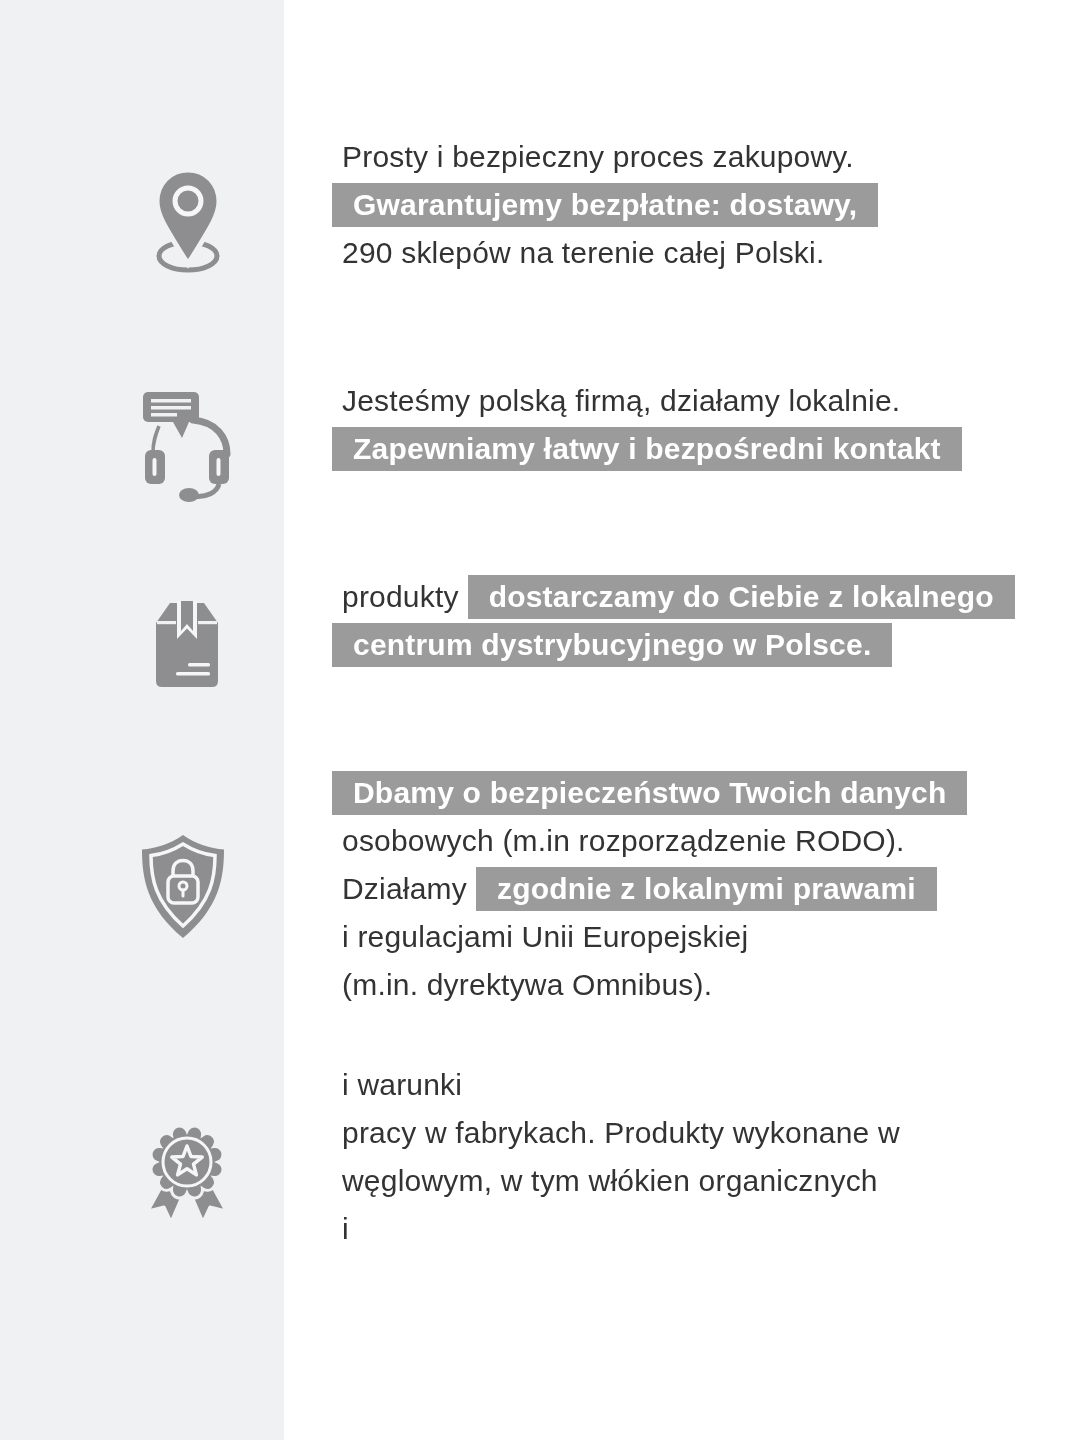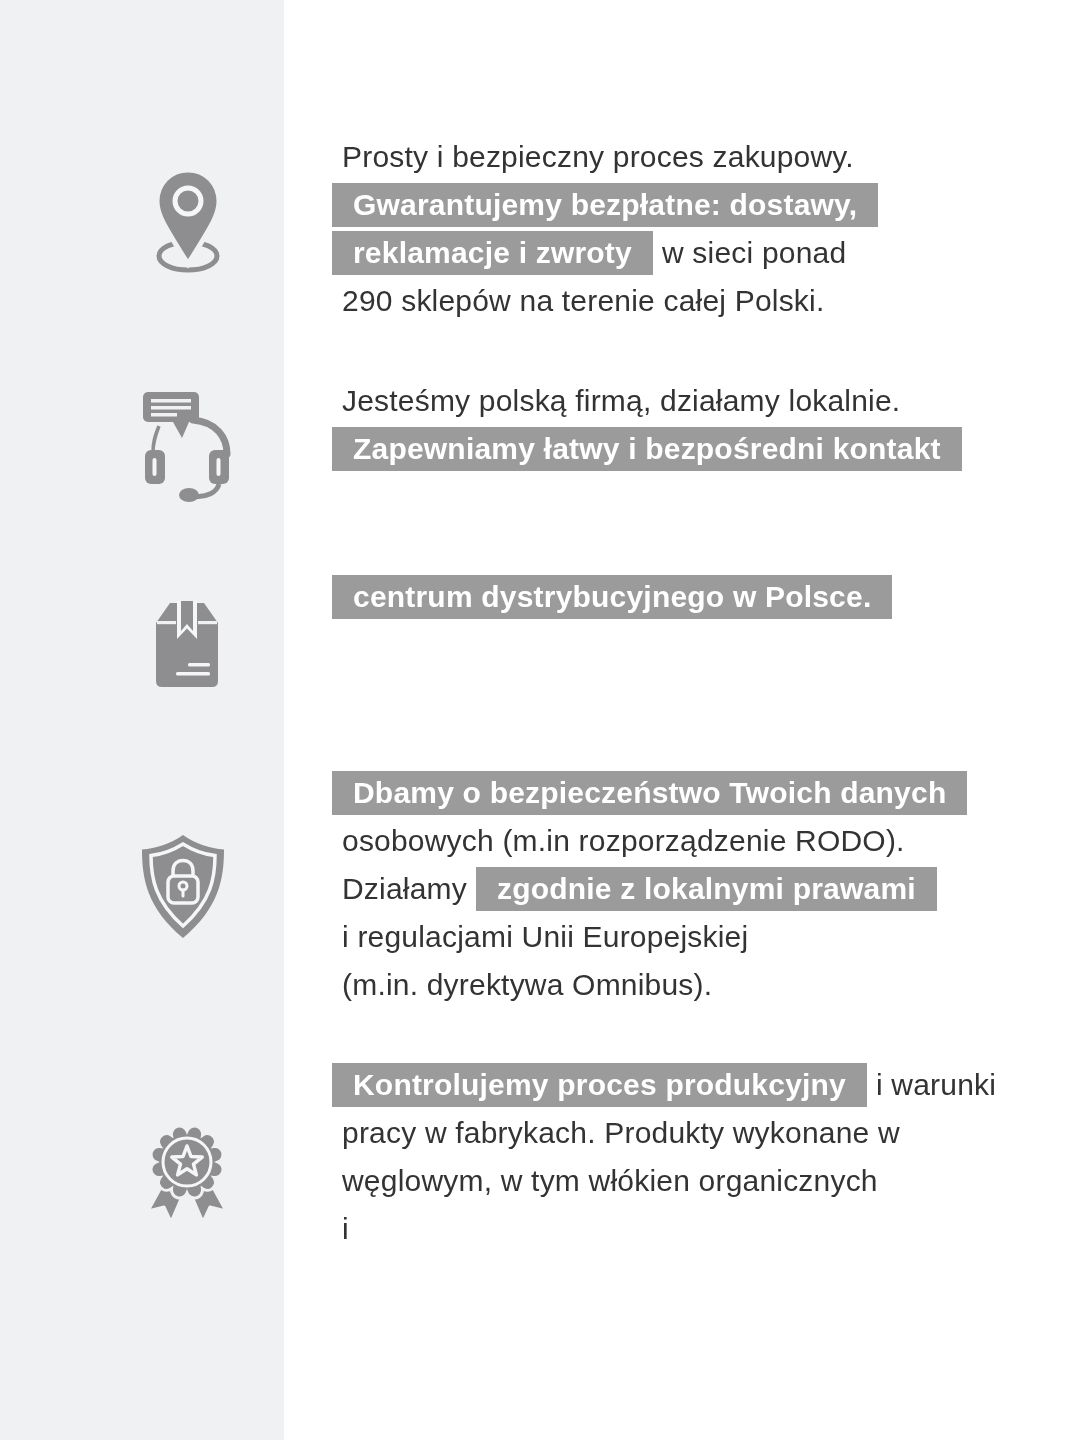--- a/index.html
+++ b/index.html
@@ -113,36 +113,36 @@
 
   <main class="content" id="content">
       <section class="block block-0">
         <div class="line">
           <span class="seg plain">Prosty i bezpieczny proces zakupowy.</span>
         </div>
         <div class="line">
           <span class="seg hl">Gwarantujemy bezpłatne: dostawy,</span>
         </div>
         <div class="line">
-          <span class="seg hl">reklamacje i zwroty</span>
-          <span class="seg plain">w sieci ponad</span>
-        </div>
-        <div class="line">
           <span class="seg plain">290 sklepów na terenie całej Polski.</span>
         </div>
       </section>
       <section class="block block-1">
         <div class="line">
           <span class="seg plain">Jesteśmy polską firmą, działamy lokalnie.</span>
         </div>
         <div class="line">
           <span class="seg hl">Zapewniamy łatwy i bezpośredni kontakt</span>
         </div>
       </section>
       <section class="block block-2">
+        <div class="line">
+          <span class="seg plain">produkty</span>
+          <span class="seg hl">dostarczamy do Ciebie z lokalnego</span>
+        </div>
         <div class="line">
           <span class="seg hl">centrum dystrybucyjnego w Polsce.</span>
         </div>
       </section>
       <section class="block block-3">
         <div class="line">
           <span class="seg hl">Dbamy o bezpieczeństwo Twoich danych</span>
         </div>
         <div class="line">
           <span class="seg plain">osobowych (m.in rozporządzenie RODO).</span>
@@ -153,21 +153,20 @@
         </div>
         <div class="line">
           <span class="seg plain">i regulacjami Unii Europejskiej</span>
         </div>
         <div class="line">
           <span class="seg plain">(m.in. dyrektywa Omnibus).</span>
         </div>
       </section>
       <section class="block block-4">
         <div class="line">
-          <span class="seg hl">Kontrolujemy proces produkcyjny</span>
           <span class="seg plain">i warunki</span>
         </div>
         <div class="line">
           <span class="seg plain">pracy w fabrykach. Produkty wykonane w</span>
         </div>
         <div class="line">
           <span class="seg plain">węglowym, w tym włókien organicznych</span>
         </div>
         <div class="line">
           <span class="seg plain">i</span>

